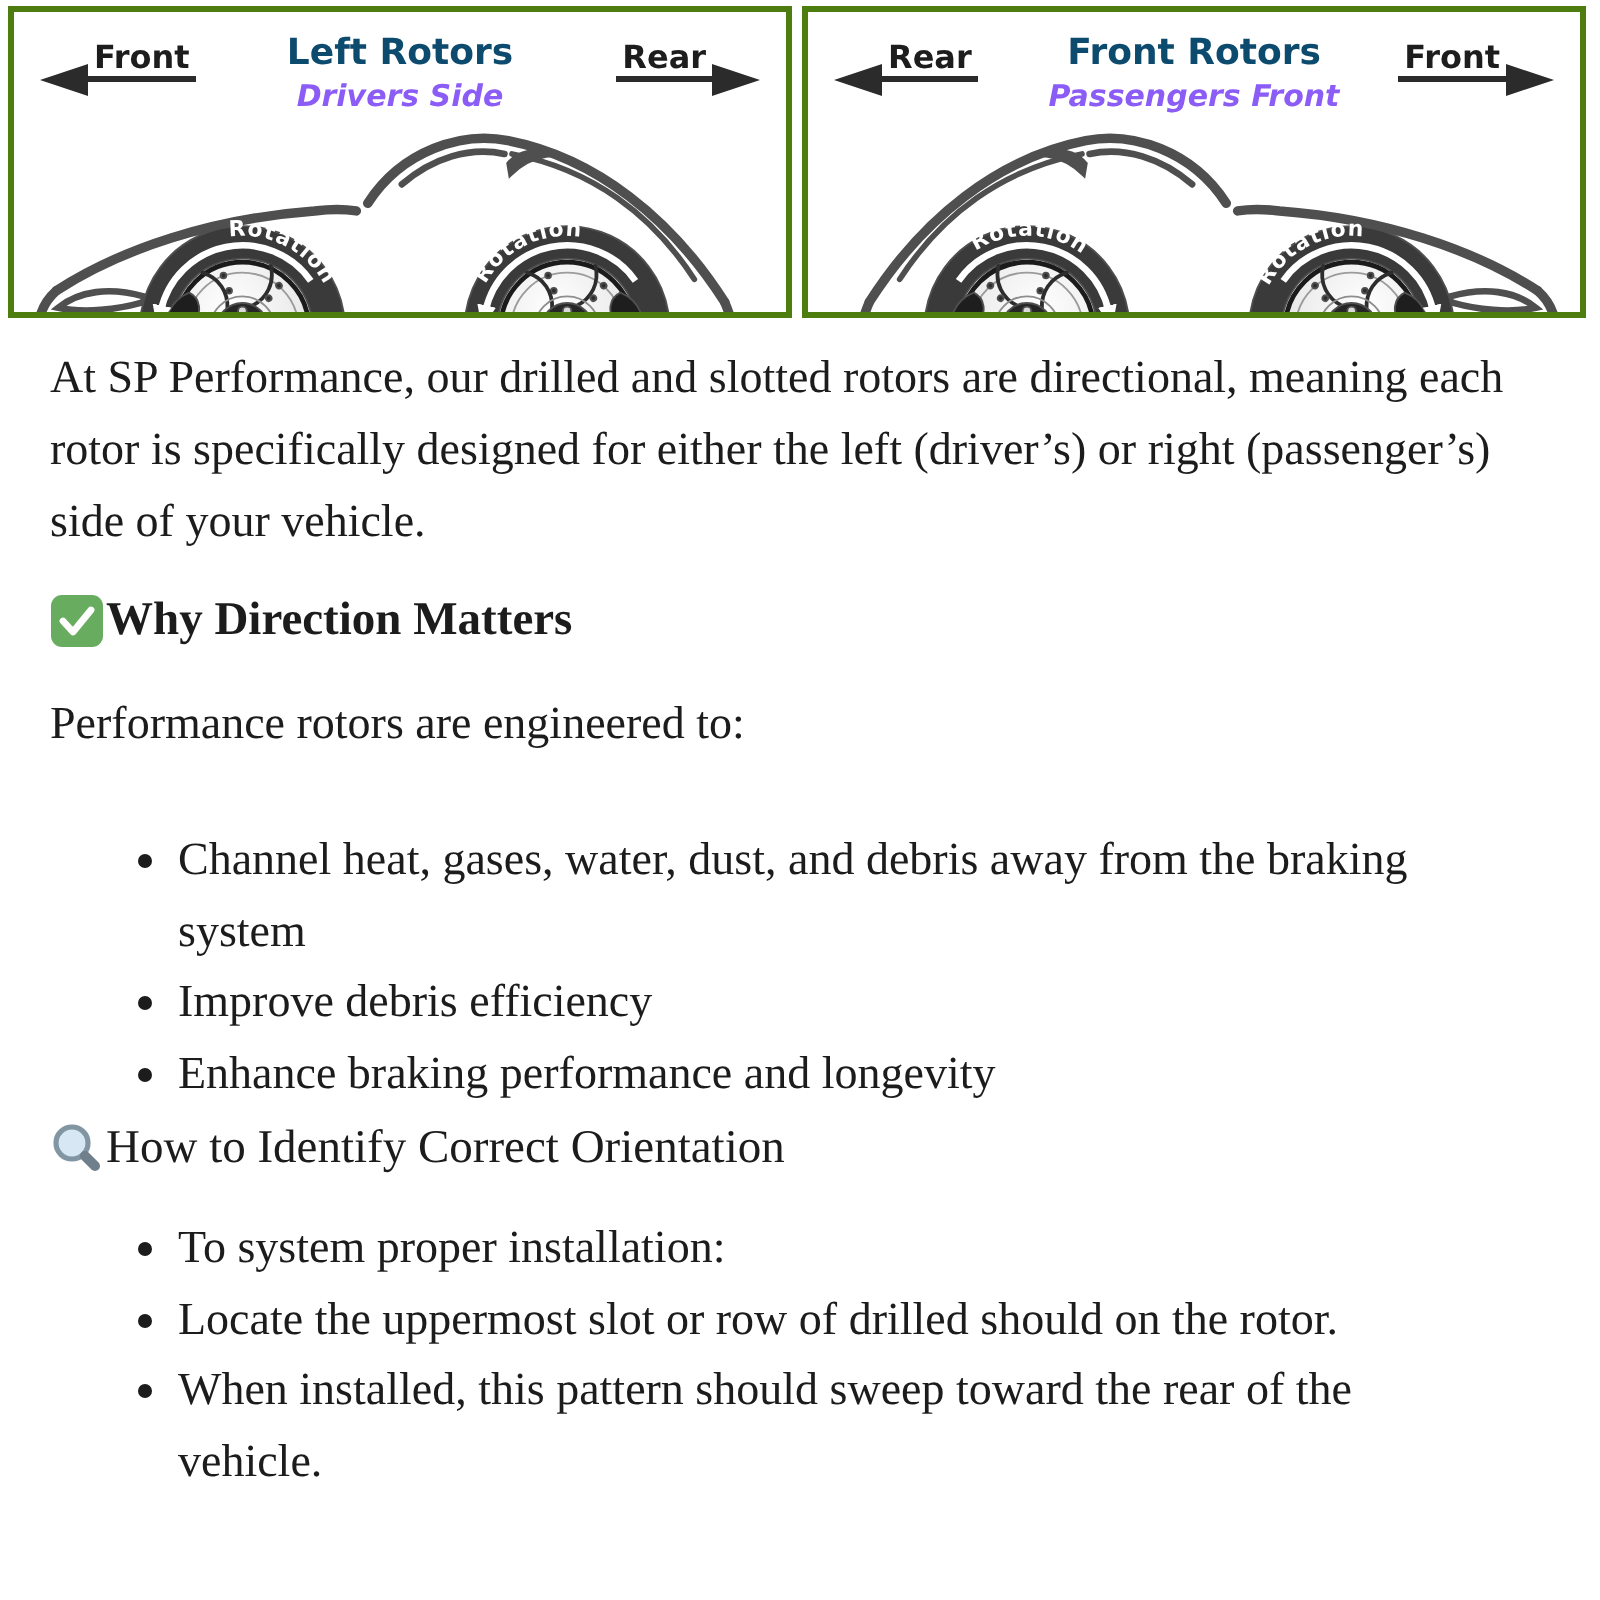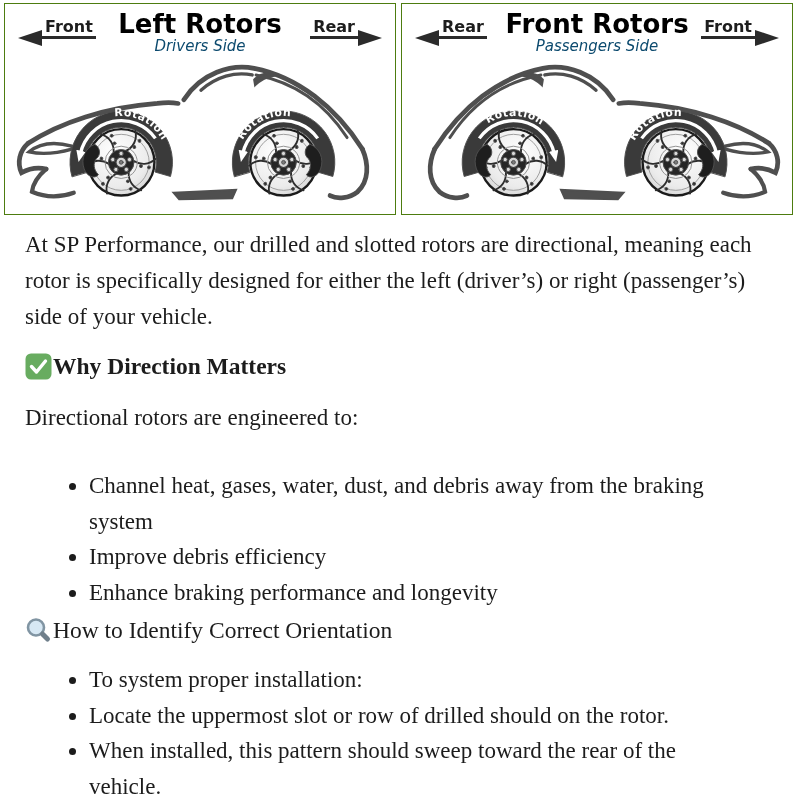--- a/index.html
+++ b/index.html
@@ -2,27 +2,27 @@
 <html><head>
 <meta charset="utf-8">
 <style>
   * { margin:0; padding:0; box-sizing:border-box; }
   html,body { background:#ffffff; }
   body { width:800px; height:800px; overflow:hidden; color:#1c1c1c;
          font-family:"Liberation Serif", serif; }
 
   
   .diagram { display:flex; gap:5px; padding:3px 0 0 4px; }
-  .panel { width:392px; height:212px; border:1px solid #4d7c0f; background:#fff;
+  .panel { width:392px; height:156px; border:3px solid #4d7c0f; background:#fff;
            position:relative; overflow:hidden; }
   .panel-head { position:relative; height:52px; padding-top:7px;
                 font-family:"DejaVu Sans","Liberation Sans",sans-serif; }
   .titles { text-align:center; }
-  .panel-title { font-size:26px; font-weight:bold; line-height:27px; color:#000000; }
-  .panel-subtitle { font-size:15px; font-weight:normal; font-style:italic; line-height:16px; color:#0c4a6e; }
+  .panel-title { font-size:18px; font-weight:bold; line-height:27px; color:#0c4a6e; }
+  .panel-subtitle { font-size:15px; font-weight:bold; font-style:italic; line-height:16px; color:#8b5cf6; }
   .arrow-group { position:absolute; top:14px; display:flex; align-items:flex-end; }
   .arrow-group.left { left:13px; } .arrow-group.right { right:13px; }
   .tri { width:0; height:0; border-top:8px solid transparent; border-bottom:8px solid transparent;
          margin-bottom:-7px; }
   .tri-l { border-right:24px solid #2b2b2b; }
   .tri-r { border-left:24px solid #2b2b2b; }
   .arrow-label { font-size:16px; font-weight:bold; color:#1d1d1d;
                  border-bottom:3.5px solid #2b2b2b; padding:0 3px 1px; line-height:17px; }
   .car-svg { display:block; width:100%; height:150px; }
   .defs-svg { position:absolute; width:0; height:0; }
@@ -139,21 +139,21 @@
   </section>
 
   <section class="panel">
     <div class="panel-head">
       <div class="arrow-group left">
         <span class="tri tri-l"></span>
         <span class="arrow-label">Rear</span>
       </div>
       <div class="titles">
         <div class="panel-title">Front Rotors</div>
-        <div class="panel-subtitle">Passengers Side</div>
+        <div class="panel-subtitle">Passengers Front</div>
       </div>
       <div class="arrow-group right">
         <span class="arrow-label">Front</span>
         <span class="tri tri-r"></span>
       </div>
     </div>
     <svg class="car-svg" viewBox="0 0 390 158">
       <use href="#car" transform="translate(390,0) scale(-1,1)"></use>
       <g>
         <path d="M 71 86.8 A 44 44 0 0 1 150 102.8" stroke="#ffffff" stroke-width="3.5" fill="none" marker-end="url(#ah)"></path>
@@ -174,21 +174,21 @@
   <h2 class="sec-heading">
     <span class="emoji">
       <svg width="27" height="27" viewBox="0 0 27 27">
         <rect x="0.5" y="0.5" width="26" height="26" rx="5.5" fill="#68ac60"></rect>
         <path d="M 6.5 13.5 L 11.5 19 L 20.5 8" stroke="#ffffff" stroke-width="3.4" fill="none" stroke-linecap="round" stroke-linejoin="round"></path>
       </svg>
     </span>
     <span class="sec-heading-text">Why Direction Matters</span>
   </h2>
 
-  <p class="lead">Directional rotors are engineered to:</p>
+  <p class="lead">Performance rotors are engineered to:</p>
 
   <ul class="bullets">
     <li>Channel heat, gases, water, dust, and debris away from the braking system</li>
     <li>Improve debris efficiency</li>
     <li>Enhance braking performance and longevity</li>
   </ul>
 
   <h2 class="sec-heading regular second">
     <span class="emoji">
       <svg width="27" height="27" viewBox="0 0 27 27">

